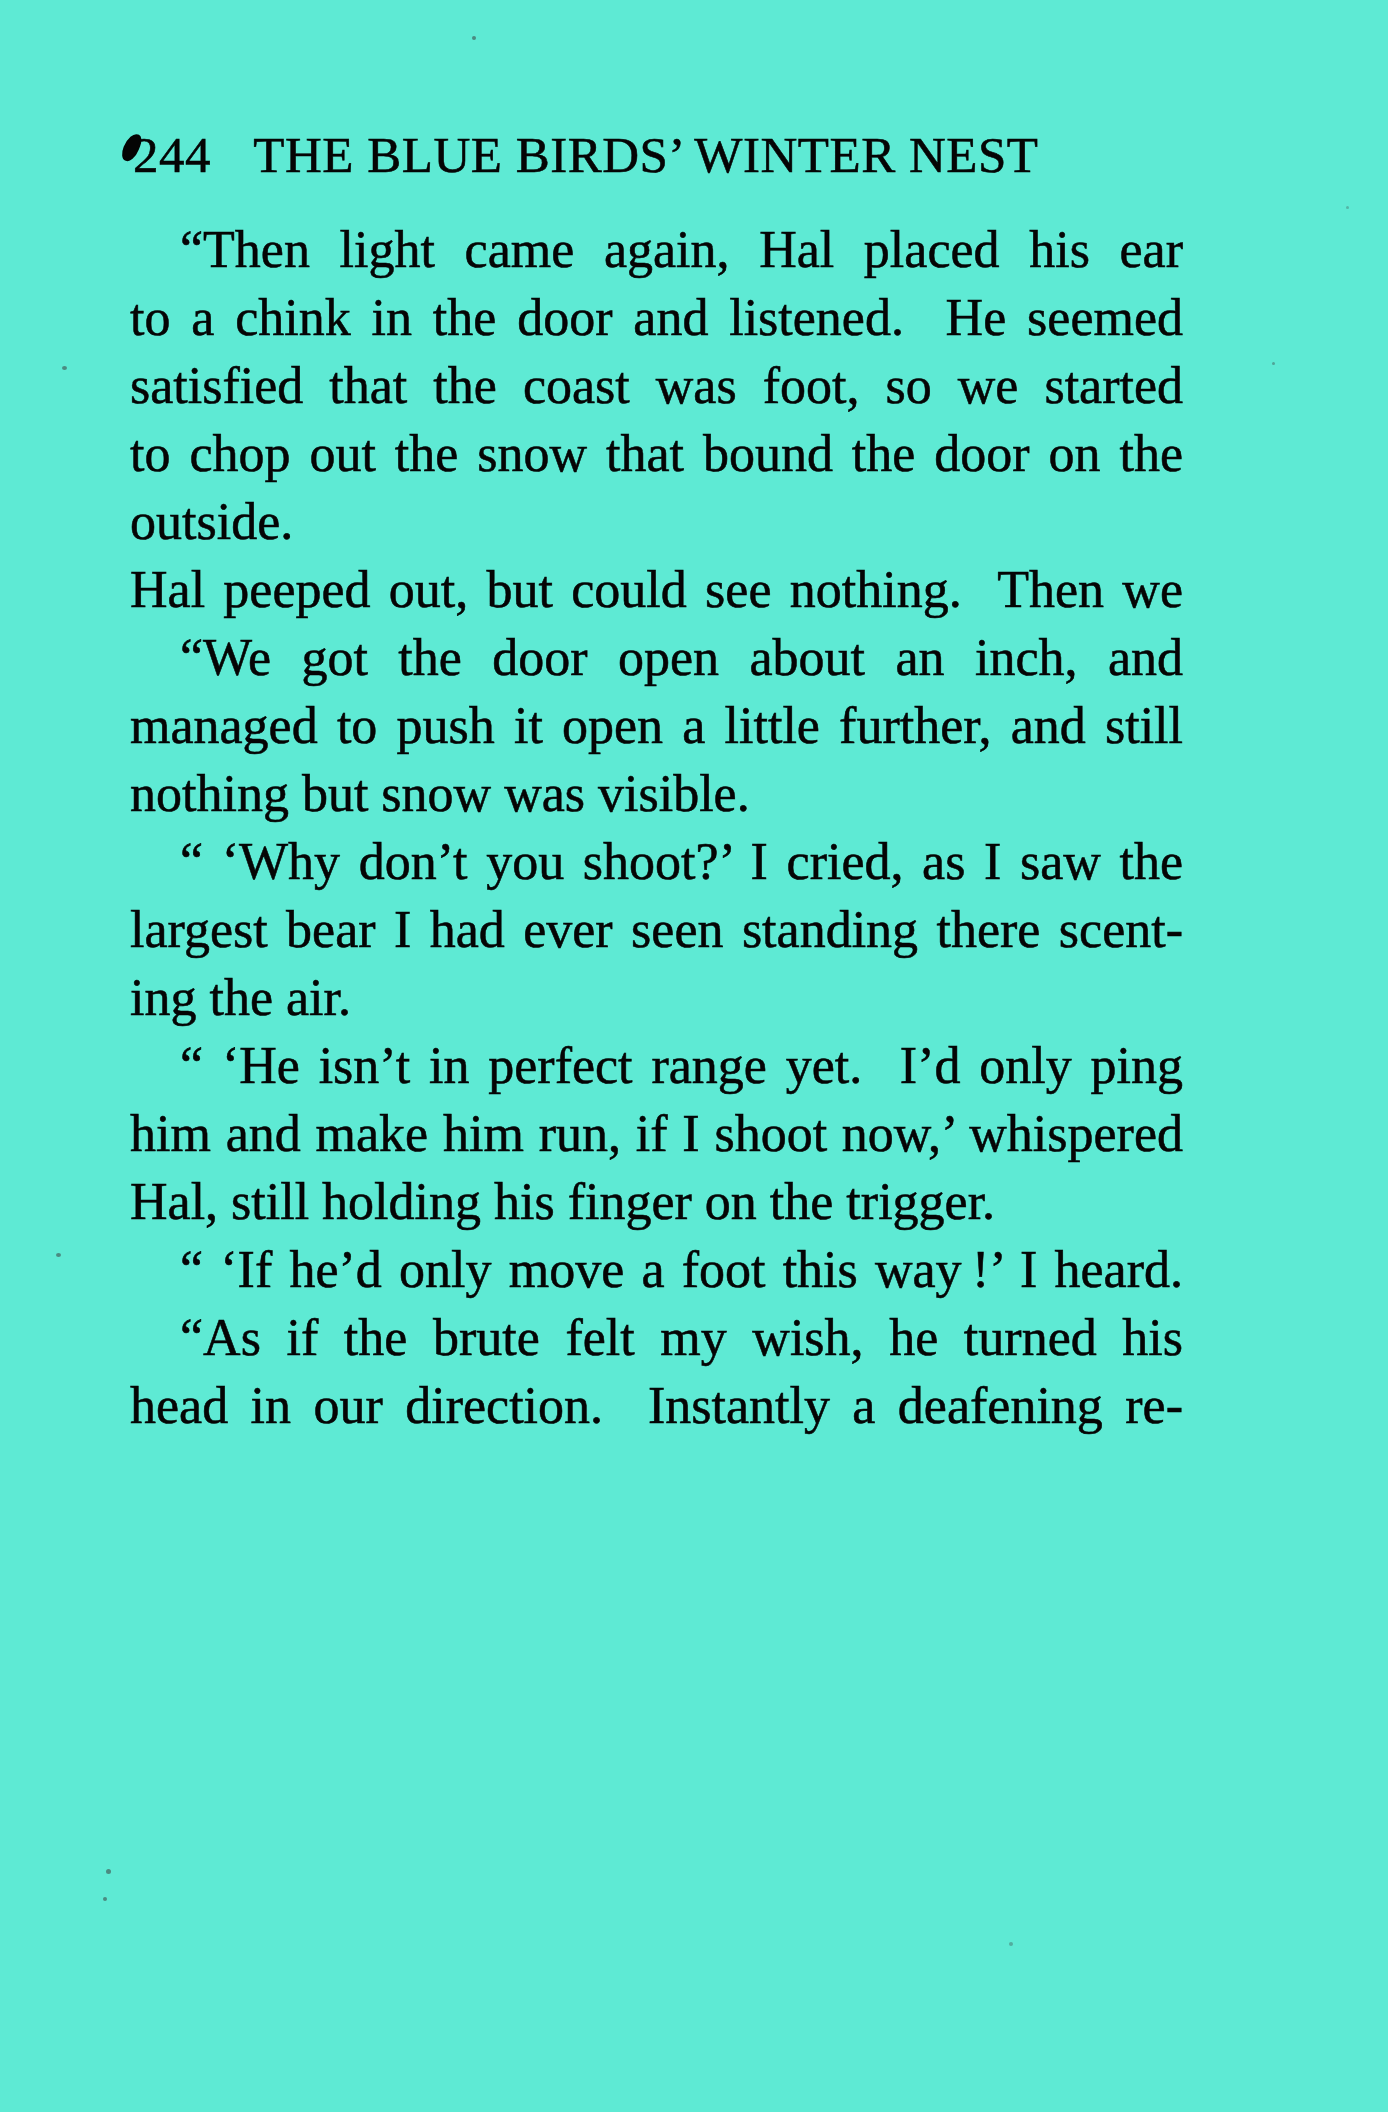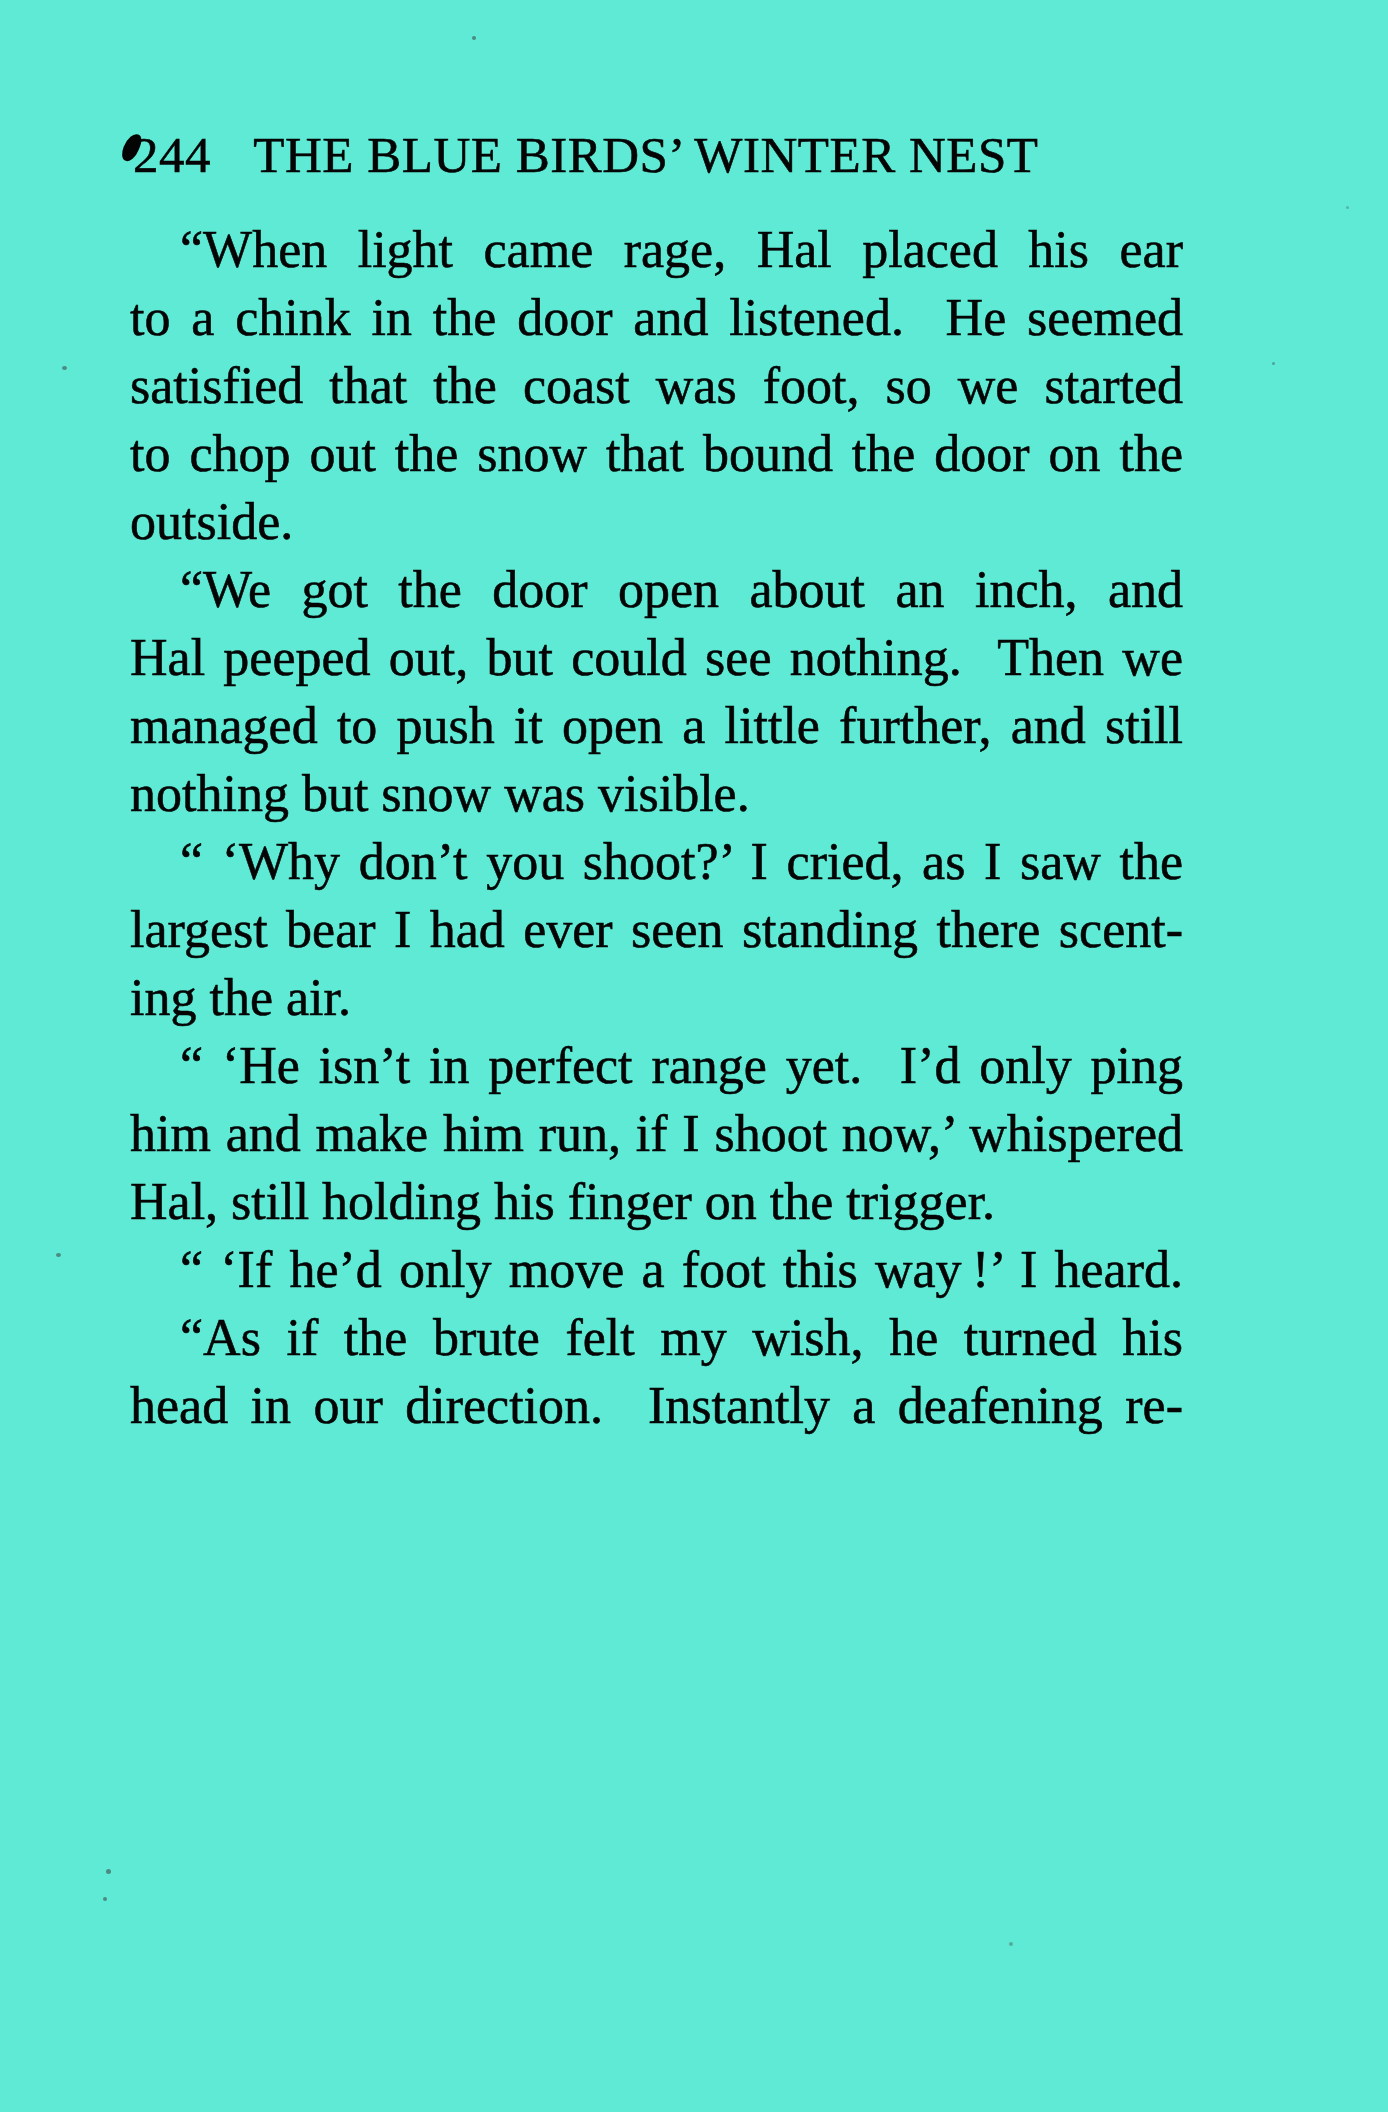--- a/index.html
+++ b/index.html
@@ -64,30 +64,30 @@
   <header class="running-head">
     <span class="ink-blot"></span>
     <span class="pagenum">244</span>
     <span class="head-title">THE BLUE BIRDS’ WINTER NEST</span>
   </header>
 
   <main class="text-block">
 
 
     <section class="para">
-      <div class="line j indent">“When light came rage, Hal placed his ear</div>
+      <div class="line j indent">“Then light came again, Hal placed his ear</div>
       <div class="line j">to a chink in the door and listened.&nbsp; He seemed</div>
       <div class="line j">satisfied that the coast was foot, so we started</div>
       <div class="line j">to chop out the snow that bound the door on the</div>
       <div class="line last">outside.</div>
     </section>
 
     <section class="para">
+      <div class="line j">Hal peeped out, but could see nothing.&nbsp; Then we</div>
       <div class="line j indent">“We got the door open about an inch, and</div>
-      <div class="line j">Hal peeped out, but could see nothing.&nbsp; Then we</div>
       <div class="line j">managed to push it open a little further, and still</div>
       <div class="line last">nothing but snow was visible.</div>
     </section>
 
 
     <section class="para">
       <div class="line j indent">“ ‘Why don’t you shoot?’ I cried, as I saw the</div>
       <div class="line j">largest bear I had ever seen standing there scent-</div>
       <div class="line last">ing the air.</div>
     </section>

